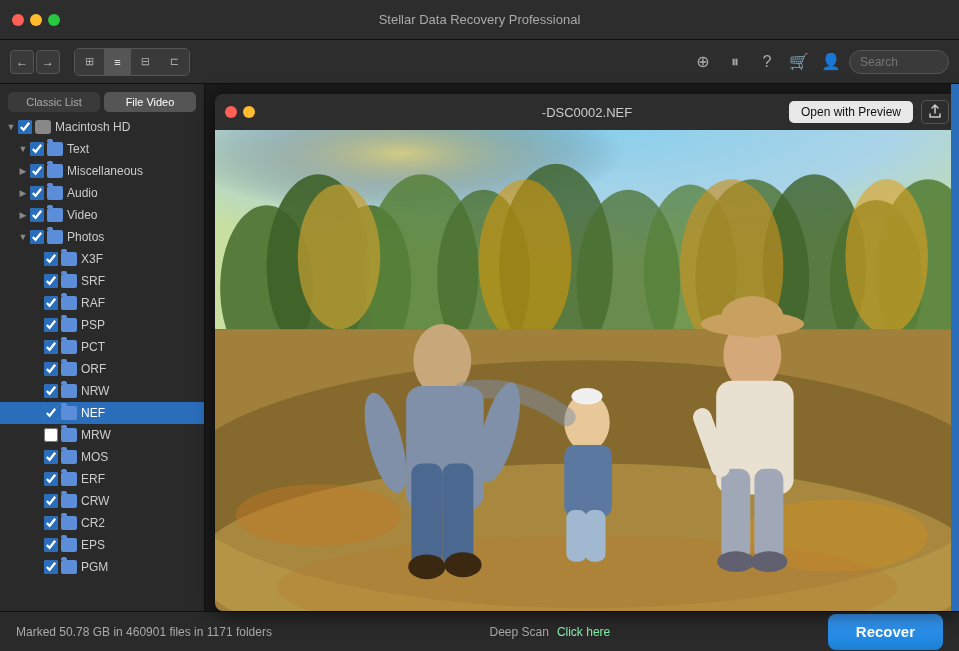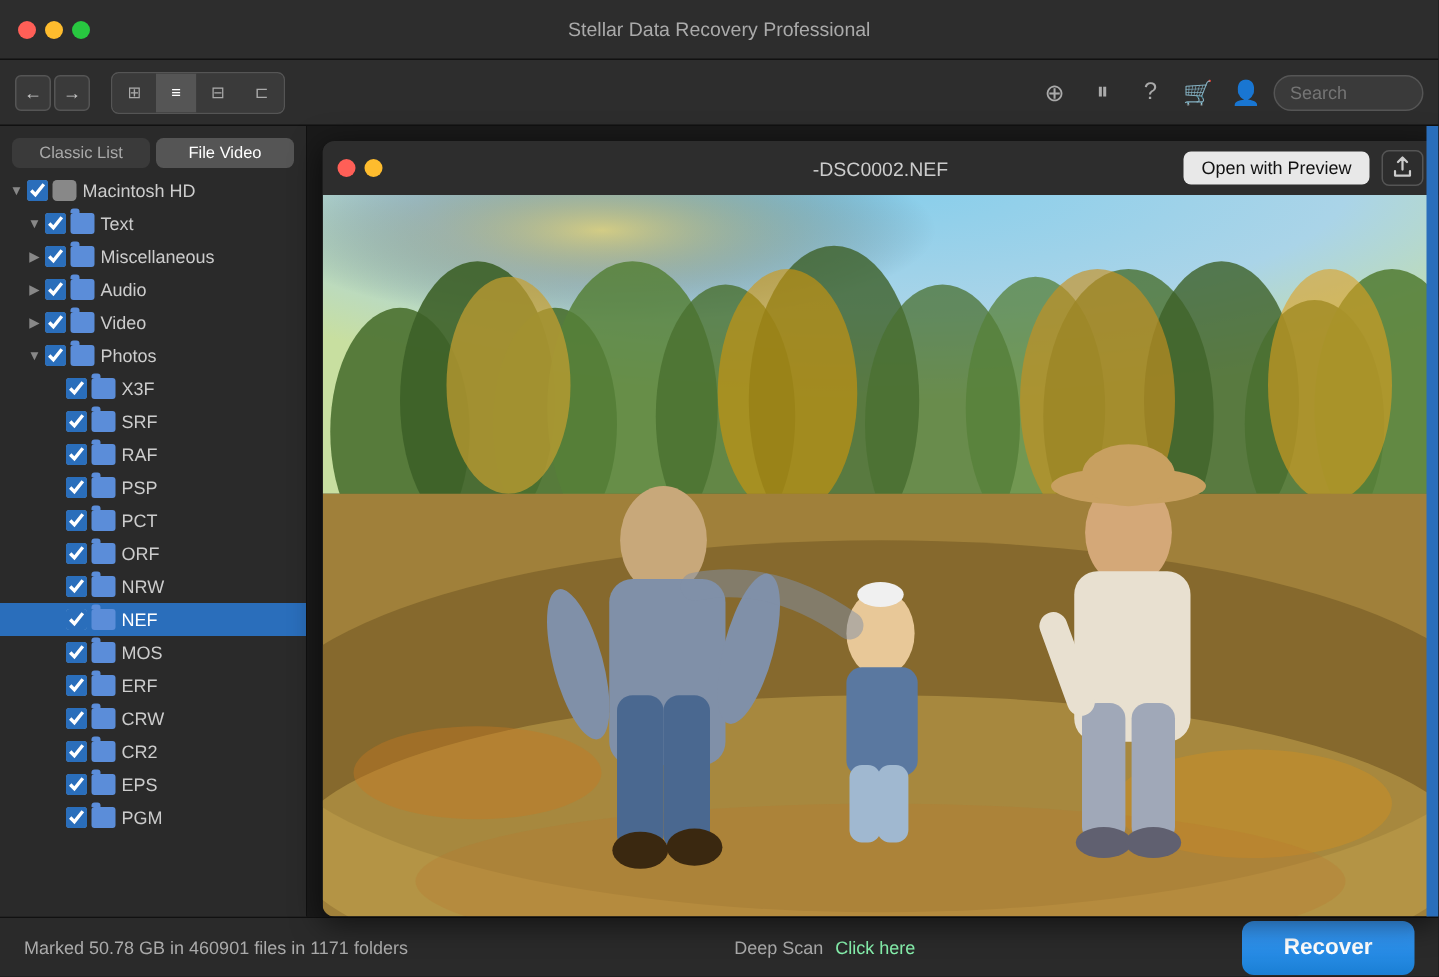--- a/index.html
+++ b/index.html
@@ -491,20 +491,26 @@
       <span>NRW</span>
     </div>
 
     <div class="tree-item indent-2 selected">
       <span class="tree-arrow leaf"></span>
       <input type="checkbox" class="tree-checkbox" checked="" style="">
       <div class="folder-icon"></div>
       <span>NEF</span>
     </div>
 
+    <div class="tree-item indent-2">
+      <span class="tree-arrow leaf"></span>
+      <input type="checkbox" class="tree-checkbox" style="">
+      <div class="folder-icon"></div>
+      <span>MRW</span>
+    </div>
 
     <div class="tree-item indent-2">
       <span class="tree-arrow leaf"></span>
       <input type="checkbox" class="tree-checkbox" checked="" style="">
       <div class="folder-icon"></div>
       <span>MOS</span>
     </div>
 
 
     <div class="tree-item indent-2">

